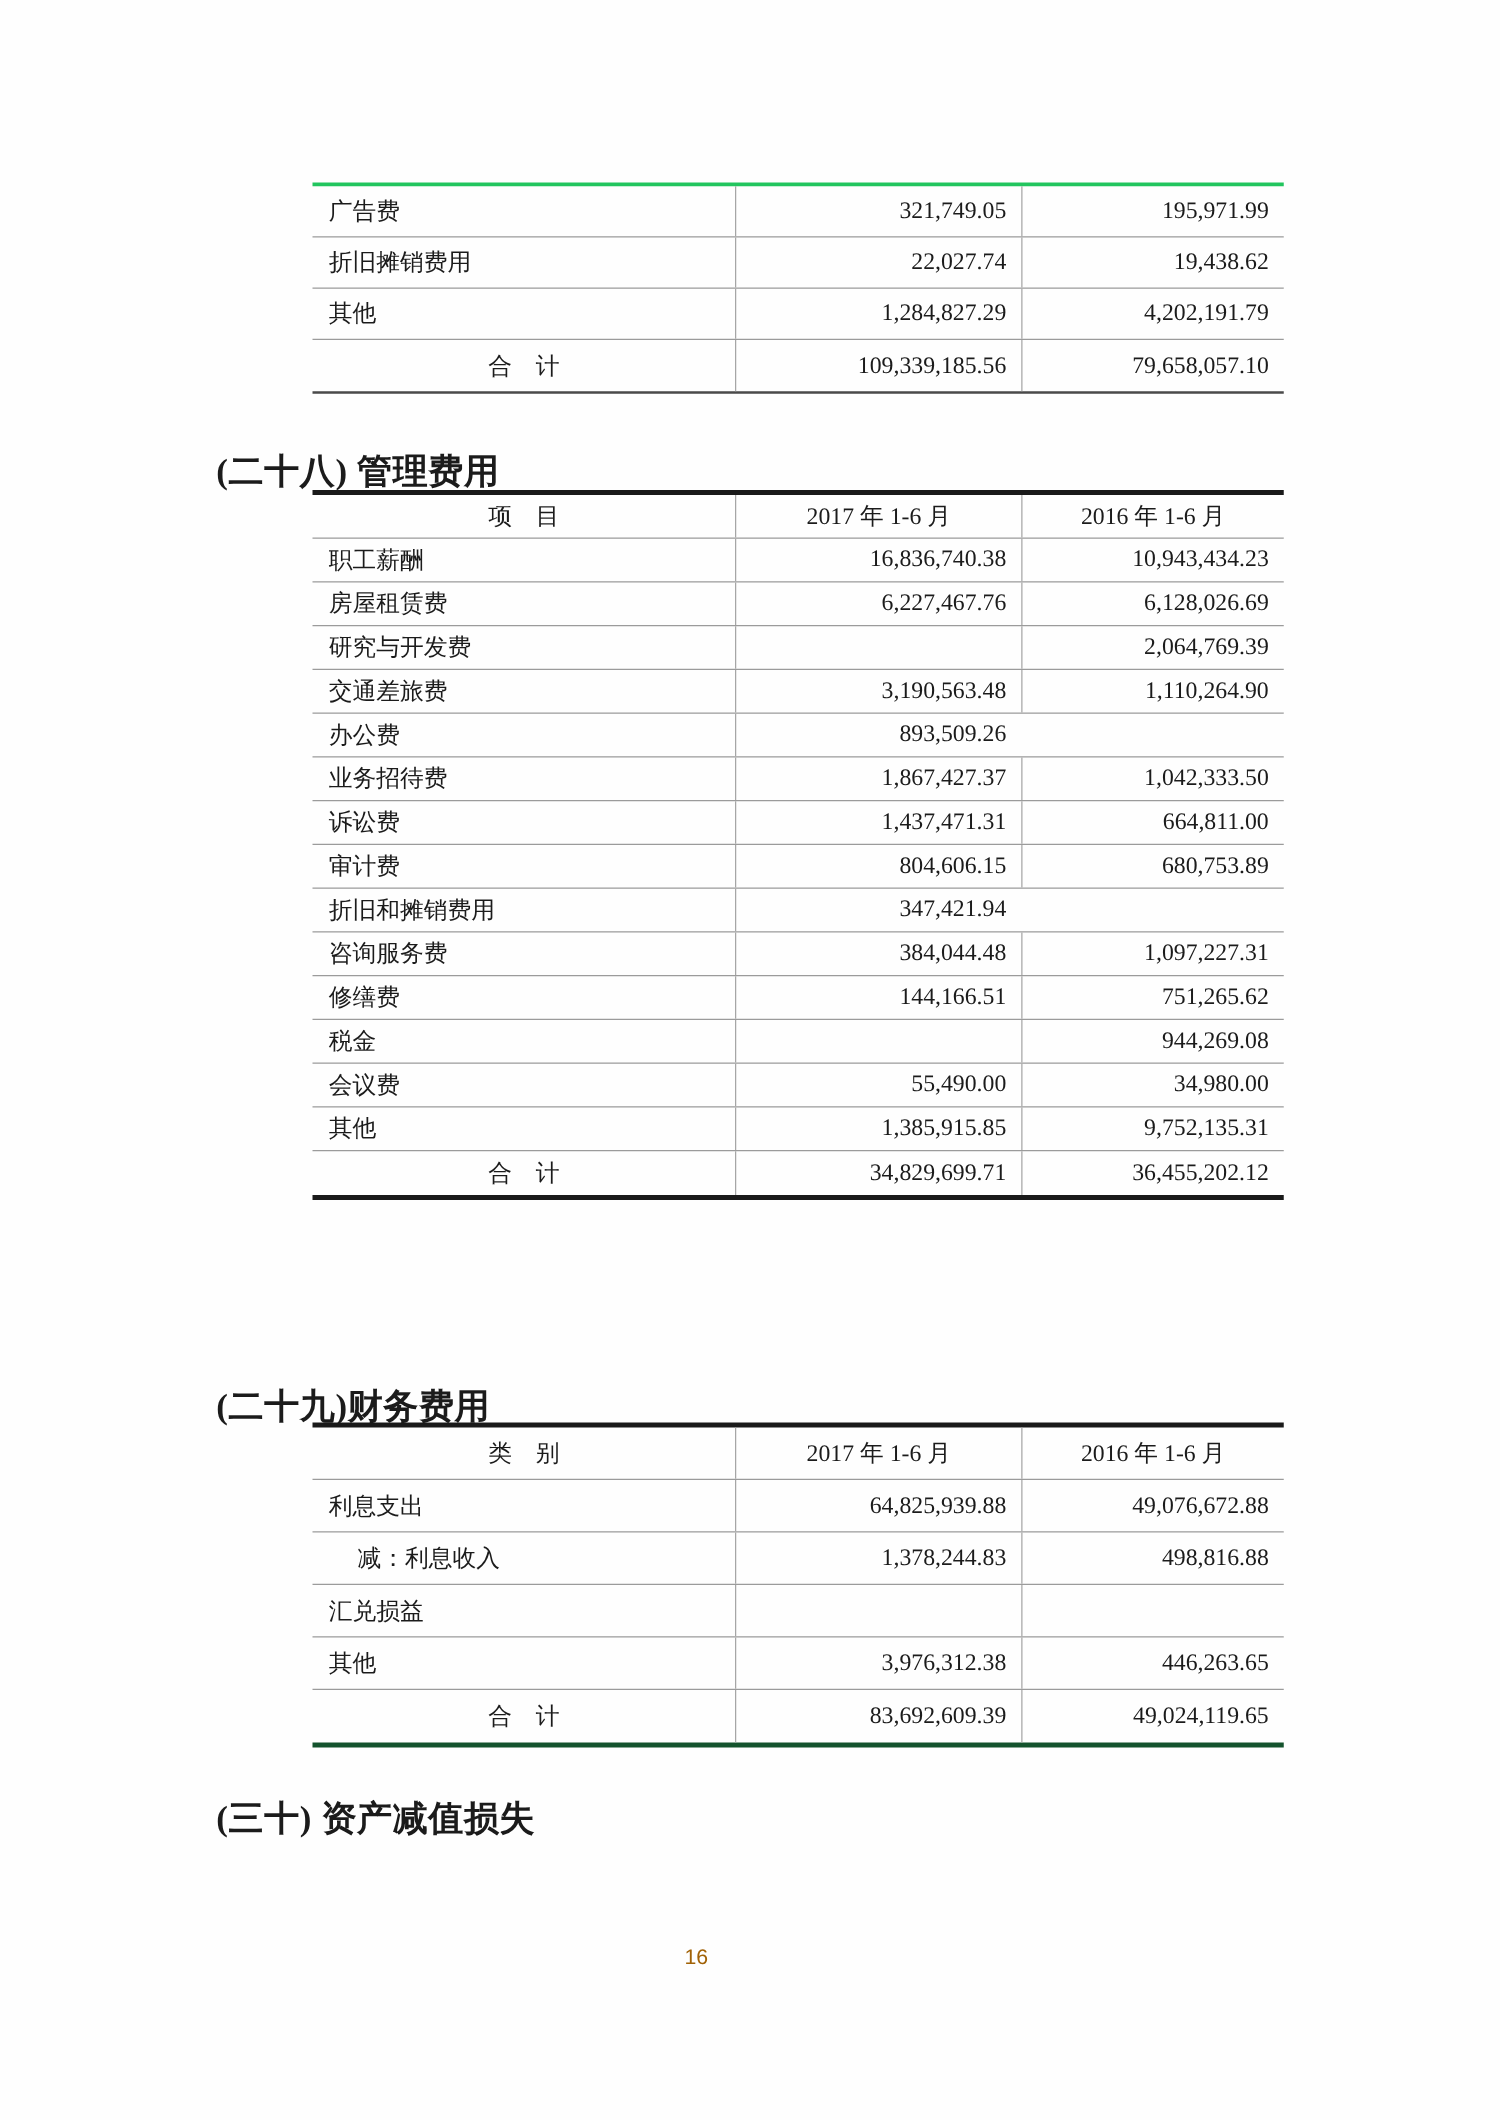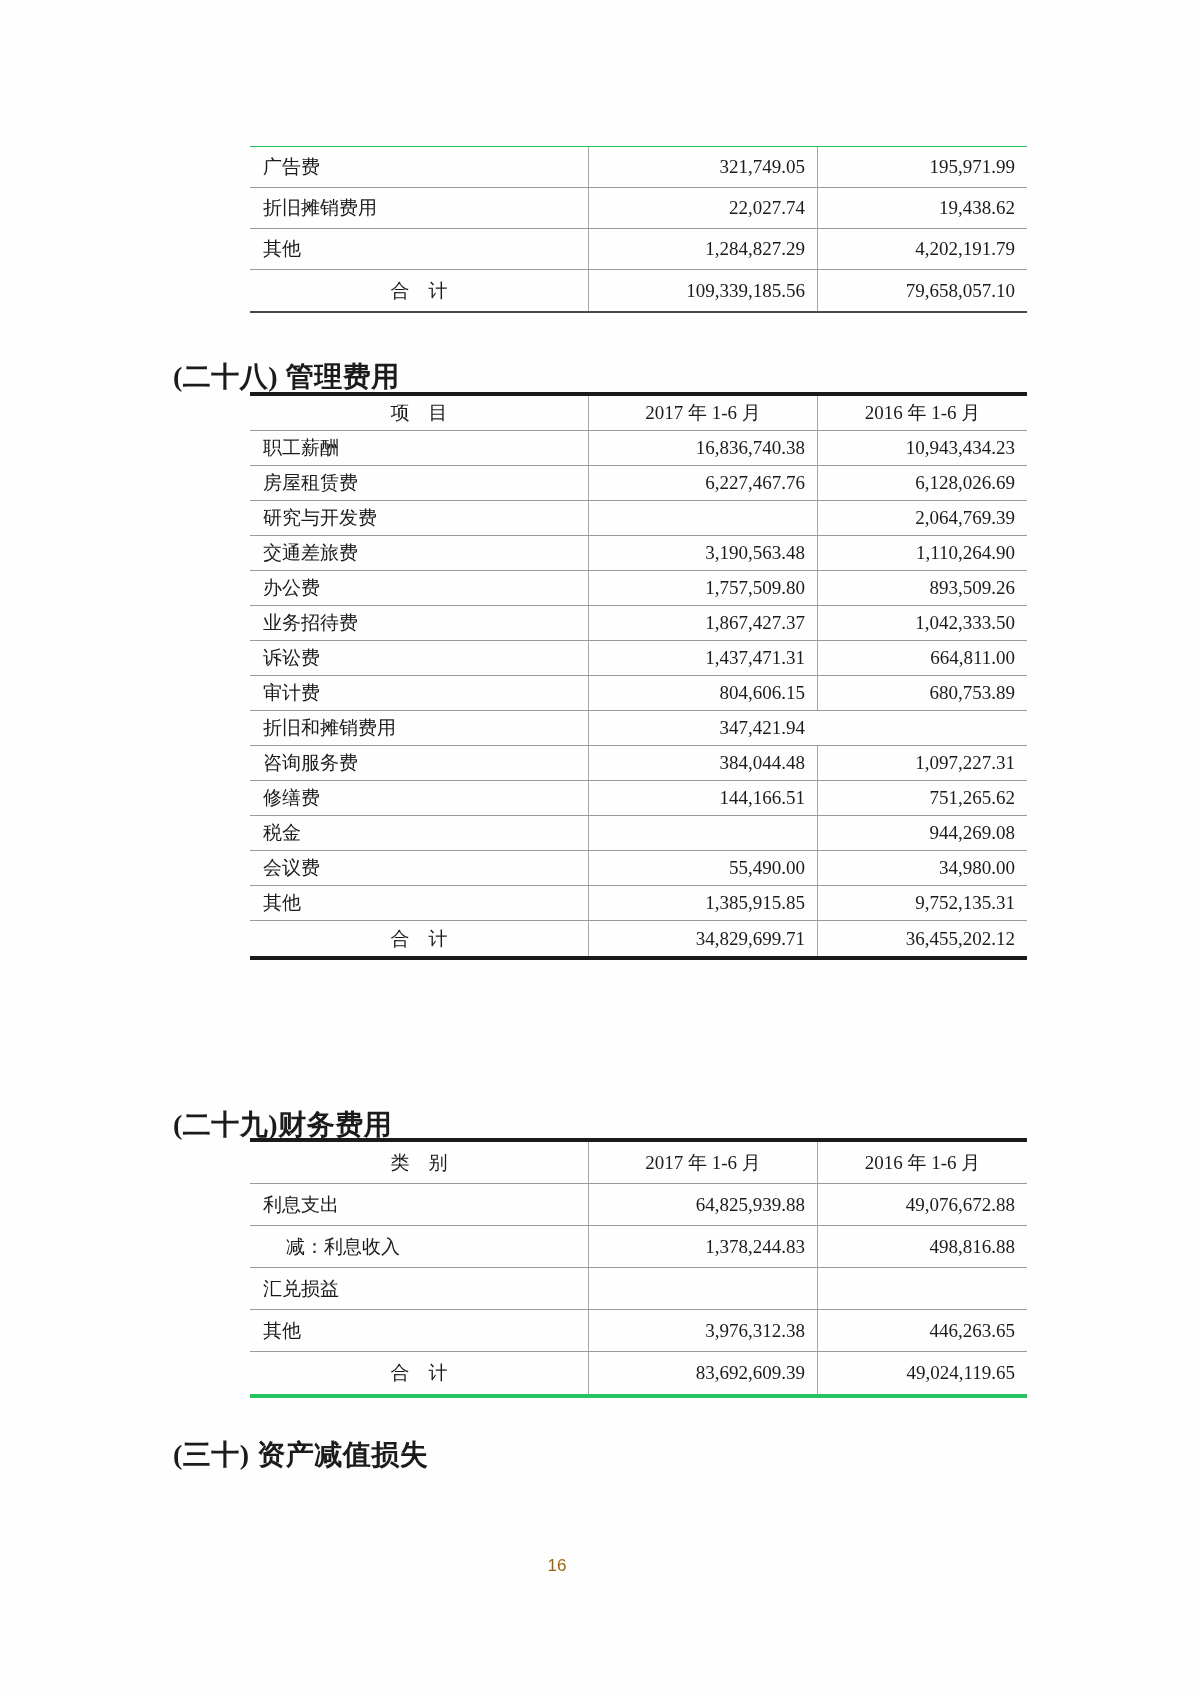--- a/index.html
+++ b/index.html
@@ -32,27 +32,27 @@
     font-size: 19px;
     box-sizing: border-box;
     white-space: nowrap;
   }
   .c1 { justify-content: flex-start; padding-left: 13px; }
   .c2, .c3 { border-left: 1px solid #a6a6a6; justify-content: flex-end; padding-right: 12px; }
   .row.hdr .cell { justify-content: center; padding: 0; }
   .row.total .c1 { justify-content: center; padding-left: 0; }
   .row.indent .c1 { padding-left: 36px; }
 
-  .frag { top: 146px; border-top: 1px solid #22c55e; border-bottom: 2px solid #4a4a4a; }
+  .frag { top: 146px; border-top: 3px solid #22c55e; border-bottom: 2px solid #4a4a4a; }
   .frag .row { height: 41px; }
 
   .t28 { top: 392px; border-top: 4px solid #1a1a1a; border-bottom: 4px solid #1a1a1a; }
   .t28 .row { height: 35px; }
 
-  .t29 { top: 1138px; border-top: 4px solid #1a1a1a; border-bottom: 4px solid #22c55e; }
+  .t29 { top: 1138px; border-top: 4px solid #1a1a1a; border-bottom: 4px solid #14532d; }
   .t29 .row { height: 42px; }
 
   .heading {
     position: absolute;
     left: 173px;
     font-size: 28px;
     font-weight: bold;
     letter-spacing: 0.5px;
   }
   .h28 { top: 358px; }
@@ -130,21 +130,20 @@
       </div>
 
       <div class="row">
         <div class="cell c1">交通差旅费</div>
         <div class="cell c2">3,190,563.48</div>
         <div class="cell c3">1,110,264.90</div>
       </div>
 
       <div class="row">
         <div class="cell c1">办公费</div>
-        <div class="cell c2">1,757,509.80</div>
         <div class="cell c3">893,509.26</div>
       </div>
 
       <div class="row">
         <div class="cell c1">业务招待费</div>
         <div class="cell c2">1,867,427.37</div>
         <div class="cell c3">1,042,333.50</div>
       </div>
 
       <div class="row">

